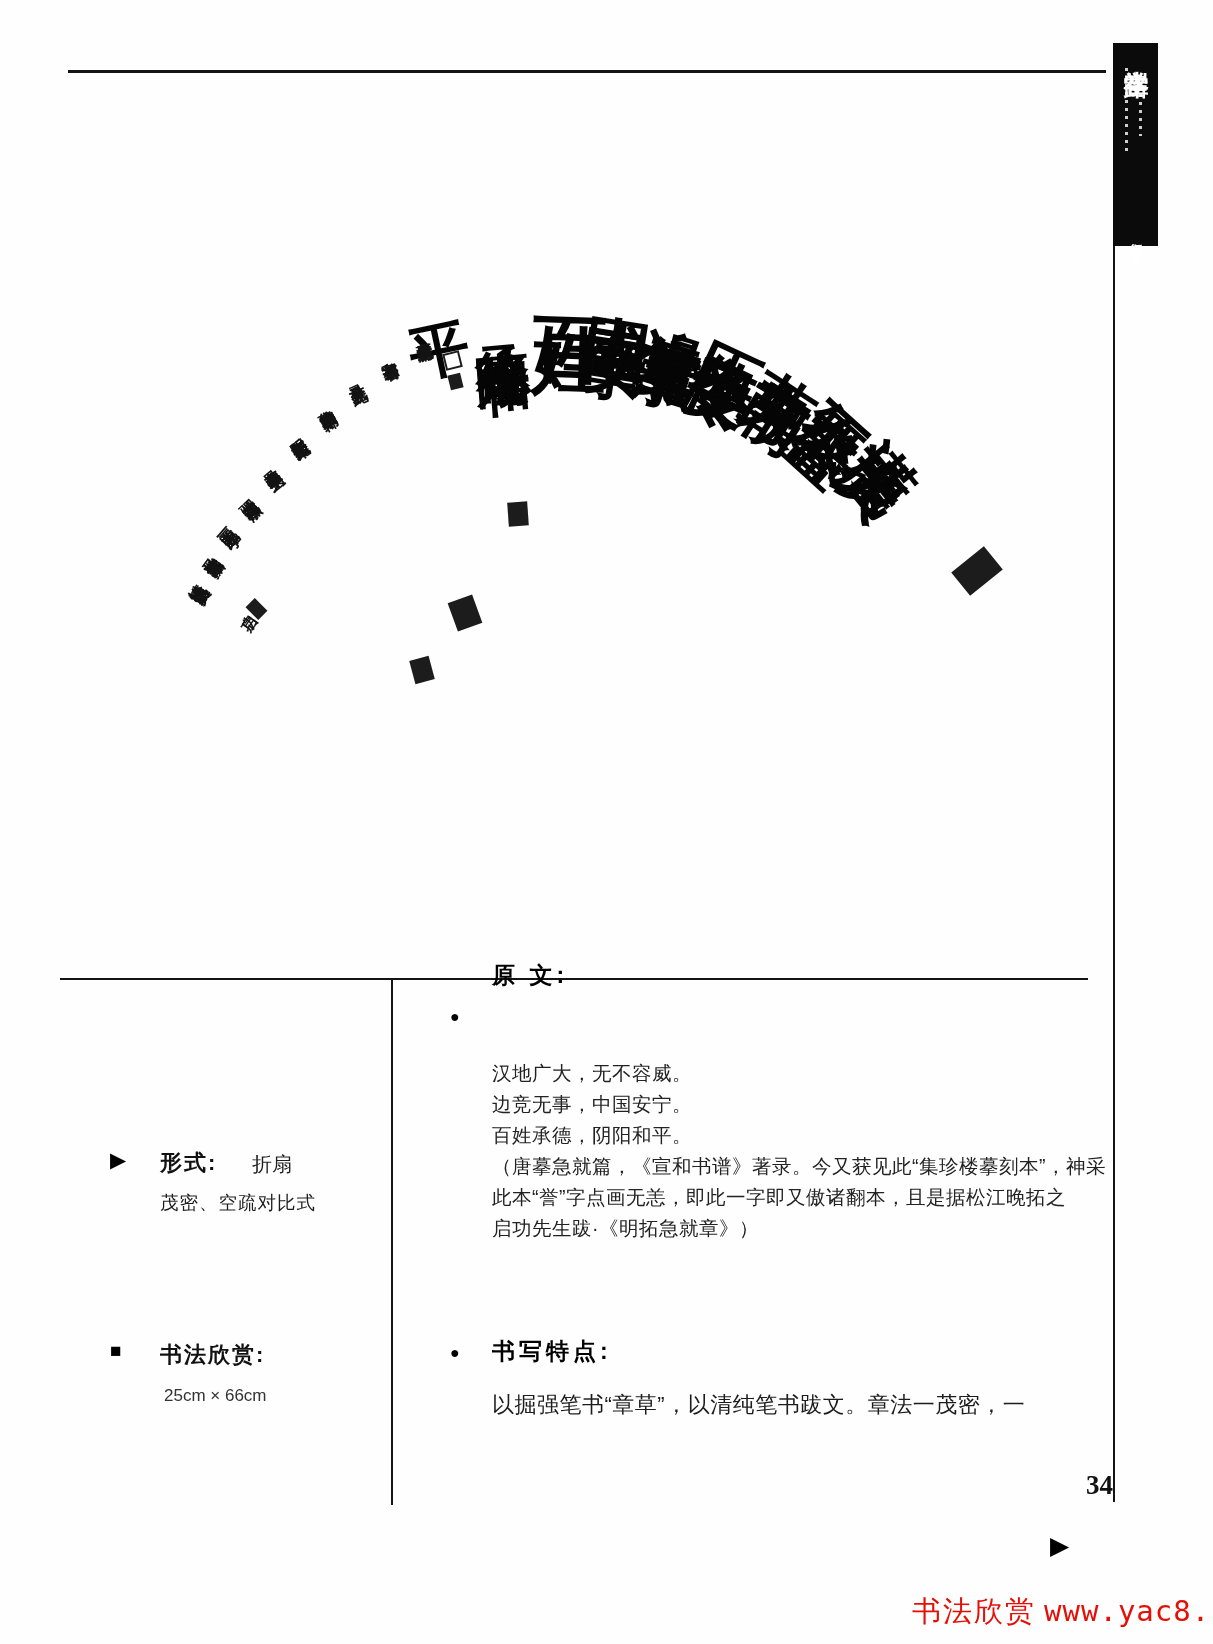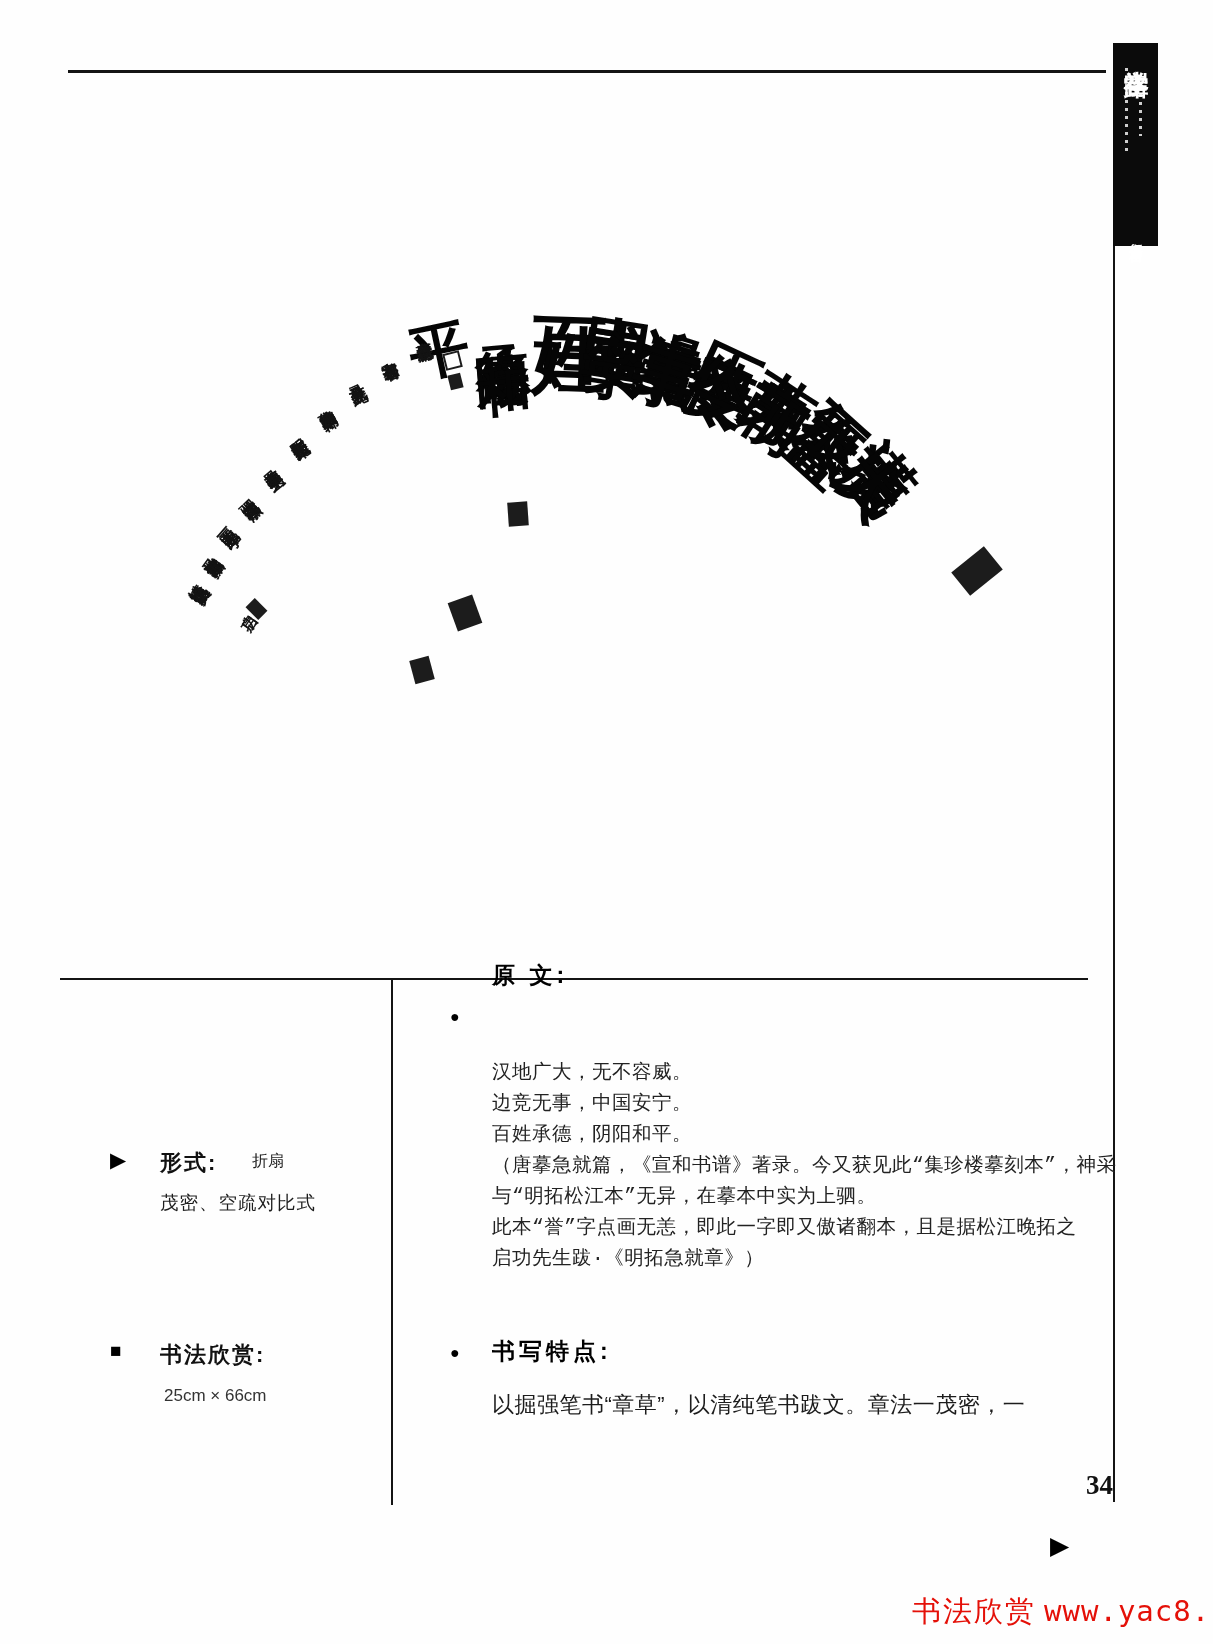--- a/index.html
+++ b/index.html
@@ -112,39 +112,38 @@
     <div class="seal" style="left: 250px; top: 600px; width: 13px; height: 18px; transform: rotate(-45deg);"></div>
     <div class="seal" style="left: 412px; top: 658px; width: 20px; height: 24px; transform: rotate(-15deg);"></div>
   </div>
 
 <div class="abs rule" style="left:60px;top:978px;width:1028px;height:2px;"></div>
 
 <div class="abs rule" style="left:391px;top:978px;width:2px;height:527px;"></div>
 
 <span class="abs bullet" style="left:450px;top:1008px;font-size:16px;">●</span>
 <div class="abs sec-title" style="left:492px;top:960px;font-size:23px;">原 文:</div>
-<div class="abs bodylines orig-lines" id="orig-lines" style="left:492px;top:1058px;width:620px;font-family:Liberation Mono, monospace;">
+<div class="abs bodylines orig-lines" id="orig-lines" style="left:492px;top:1058px;width:620px;">
     <div>汉地广大，无不容威。</div>
     <div>边竞无事，中国安宁。</div>
     <div>百姓承德，阴阳和平。</div>
     <div>（唐摹急就篇，《宣和书谱》著录。今又获见此“集珍楼摹刻本”，神采</div>
-    <div>与“明拓松江本”无异，在摹本中实为上驷。</div>
     <div>此本“誉”字点画无恙，即此一字即又傲诸翻本，且是据松江晚拓之</div>
     <div>启功先生跋·《明拓急就章》）</div>
   </div>
 
 <span class="abs bullet" style="left:450px;top:1344px;font-size:16px;">●</span>
 <div class="abs sec-title" style="left:492px;top:1336px;font-size:23px;">书写特点:</div>
 <div class="abs bodylines feat-lines" id="feat-lines" style="left:492px;top:1388px;width:620px;">
     <div>以掘强笔书“章草”，以清纯笔书跋文。章法一茂密，一</div>
   </div>
 
 <span class="abs pgtri" style="left:110px;top:1148px;font-size:21px;">▶</span>
 <span class="abs label" style="left:160px;top:1148px;font-size:22px;">形式:</span>
-<span class="abs value" style="left:252px;top:1151px;font-size:16px;">折扇</span>
+<span class="abs value" style="left:252px;top:1151px;font-size:20px;">折扇</span>
 <span class="abs value" style="left:160px;top:1190px;font-size:18.5px;letter-spacing:1px;">茂密、空疏对比式</span>
 
 <span class="abs" style="left:110px;top:1340px;font-size:19px;color:#000;">■</span>
 <span class="abs label" style="left:160px;top:1340px;font-size:22px;">书法欣赏:</span>
 <span class="abs value" style="left:164px;top:1386px;font-size:17px;color:#333;">25cm × 66cm</span>
 
 <span class="abs pgtri" style="left:1050px;top:1531px;font-size:25px;">▶</span>
 <span class="abs" style="left:1086px;top:1470px;font-size:27px;font-weight:600;color:#111;font-family:Liberation Serif, serif;">34</span>
 
 <div class="abs watermark" style="left:912px;top:1592px;">

